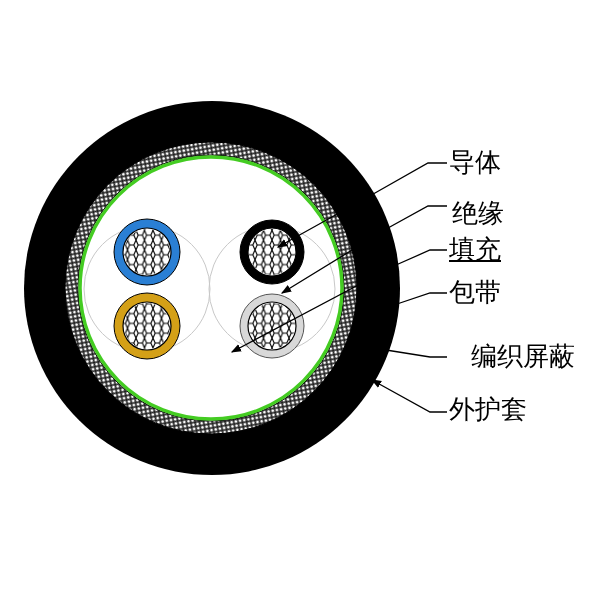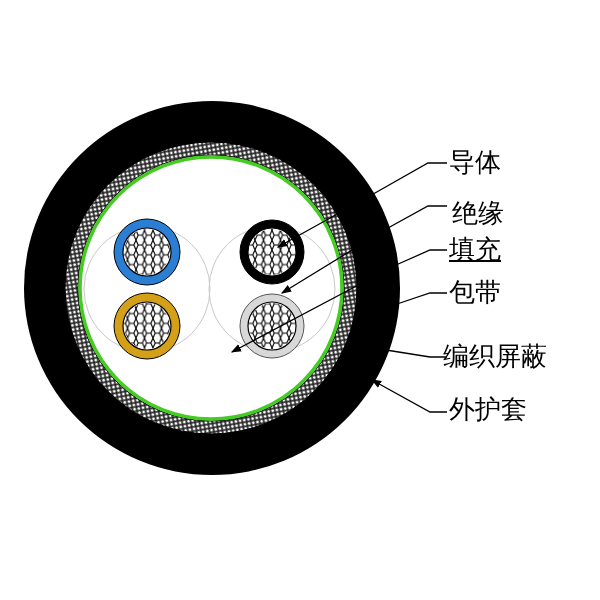--- a/index.html
+++ b/index.html
@@ -81,14 +81,14 @@
     <polyline points="447,293 430,293 397,304"></polyline>
     <polyline points="447,357 430,357 386,350"></polyline>
     <polyline points="447,412 430,412 372,380" marker-end="url(#arrow)"></polyline>
   </g>
 </svg>
 
 <div class="label" style="left:449px; top:148px;">导体</div>
 <div class="label" style="left:452px; top:191px;margin-top:8px;">绝缘</div>
 <div class="label" style="left:449px; top:235px;text-decoration:underline;">填充</div>
 <div class="label" style="left:449px; top:278px;">包带</div>
-<div class="label" style="left:443px; top:342px;">编织屏蔽</div>
+<div class="label" style="left:471px; top:342px;">编织屏蔽</div>
 <div class="label" style="left:449px; top:397px;font-family:Liberation Mono, monospace;">外护套</div>
 
 </body></html>

